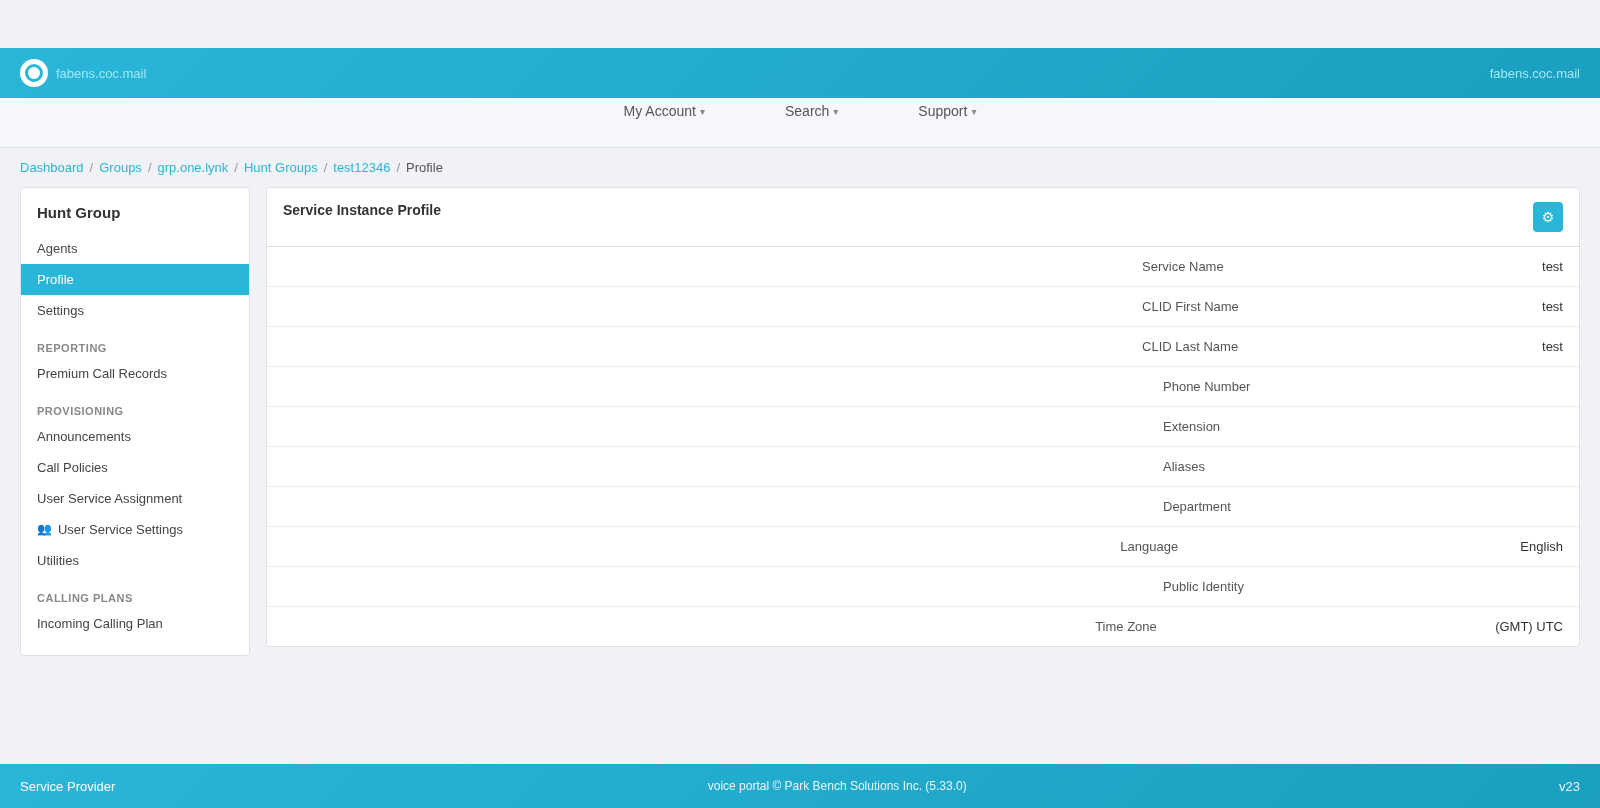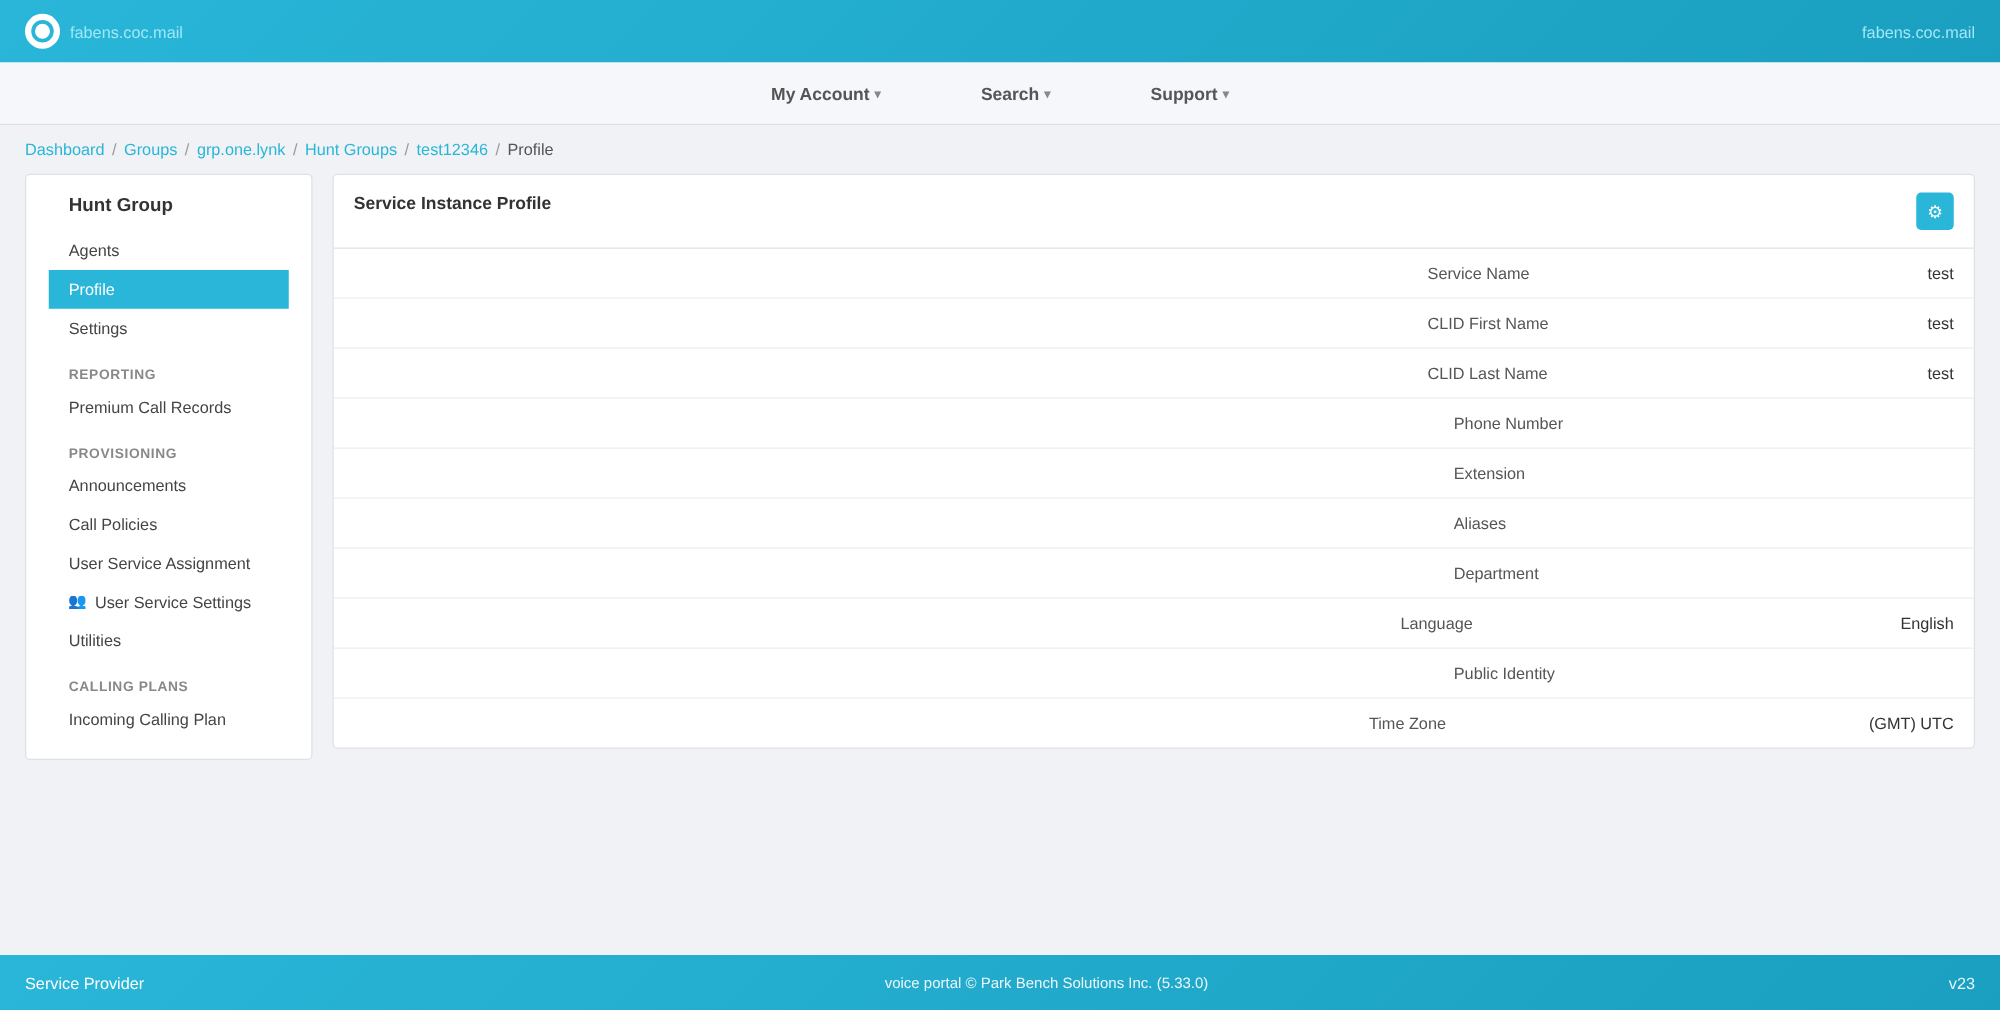--- a/index.html
+++ b/index.html
@@ -6,20 +6,21 @@
     body { font-family: Arial, sans-serif; font-size: 13px; background: #f0f2f5; color: #333; min-height: 808px; display: flex; flex-direction: column; }
 
     
     .top-bar {
       background: linear-gradient(135deg, #29b6d8 0%, #1a9fc0 100%);
       height: 50px;
       display: flex;
       align-items: center;
       padding: 0 20px;
       justify-content: space-between;
+      margin-top: 48px;
     }
     .top-bar-logo {
       display: flex;
       align-items: center;
       gap: 8px;
     }
     .logo-circle {
       width: 28px;
       height: 28px;
       border-radius: 50%;
@@ -43,25 +44,24 @@
       color: #a0e8f8;
       font-size: 13px;
     }
 
     
     .nav-bar {
       background: #f5f7fa;
       border-bottom: 1px solid #dde1e6;
       height: 50px;
       display: flex;
-      align-items: flex-start;
+      align-items: flex-end;
       justify-content: center;
       gap: 60px;
-      padding: 0 40px;
-      font-weight: bold;
+      padding: 11px 40px;
     }
     .nav-item {
       display: flex;
       align-items: center;
       gap: 4px;
       font-size: 14px;
       color: #555;
       cursor: pointer;
       padding: 0 10px;
       height: 50px;
@@ -92,21 +92,21 @@
       padding: 0 20px 20px 20px;
       gap: 16px;
     }
 
     
     .sidebar {
       width: 230px;
       background: white;
       border: 1px solid #dde1e6;
       border-radius: 4px;
-      padding: 16px 18px;
+      padding: 16px 0;
       flex-shrink: 0;
       align-self: flex-start;
     }
     .sidebar-title {
       font-size: 15px;
       font-weight: bold;
       color: #333;
       padding: 0 16px 12px 16px;
     }
     .sidebar-item {

